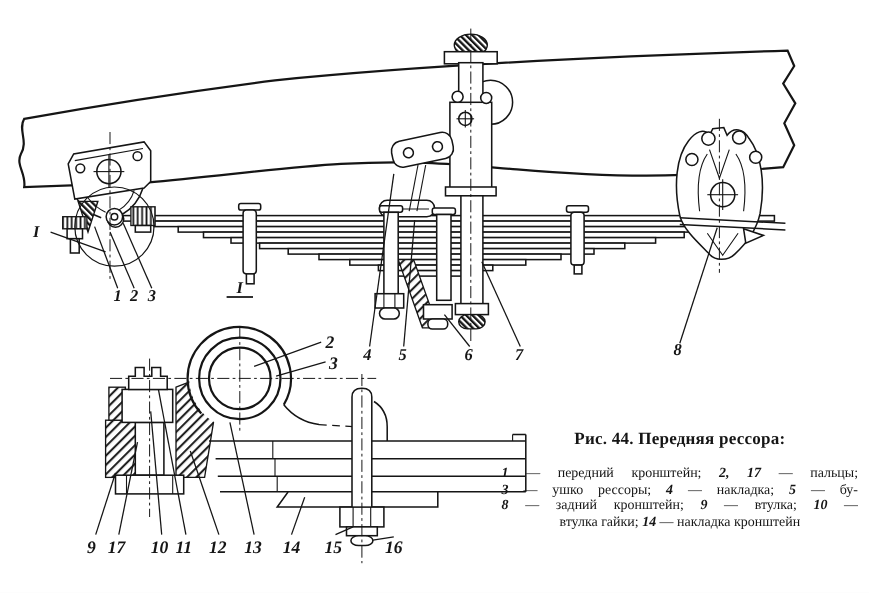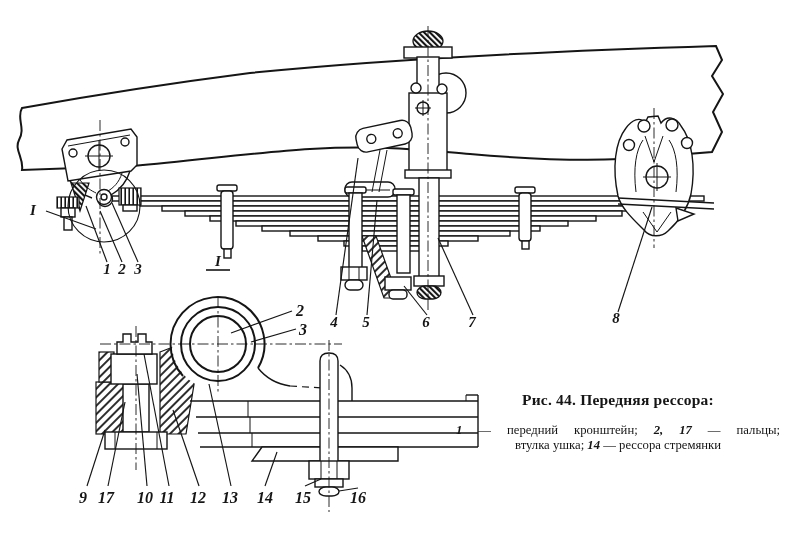--- a/index.html
+++ b/index.html
@@ -266,16 +266,18 @@
     <text class="co2" x="265" y="503">14</text>
     <text class="co2" x="303" y="503">15</text>
     <text class="co2" x="358" y="503">16</text>
   </g>
 </svg>
 
   <div class="caption">
     <div class="cap-title">Рис. 44. Передняя рессора:</div>
     <div class="legend">
         <div class="legend-line"><span class="it">1</span><span> — передний кронштейн; </span><span class="it">2, 17</span><span> — пальцы;</span></div>
-        <div class="legend-line last"><span>втулка ушка; </span><span class="it">14</span><span> — рессора стремянки</span></div>
+        <div class="legend-line"><span class="it">3</span><span> — ушко рессоры; </span><span class="it">4</span><span> — накладка; </span><span class="it">5</span><span> — бу-</span></div>
+        <div class="legend-line"><span class="it">8</span><span> — задний кронштейн; </span><span class="it">9</span><span> — втулка; </span><span class="it">10</span><span> —</span></div>
+        <div class="legend-line last"><span>втулка гайки; </span><span class="it">14</span><span> — накладка кронштейн</span></div>
       </div>
   </div>
 </div>
 
 </body></html>

